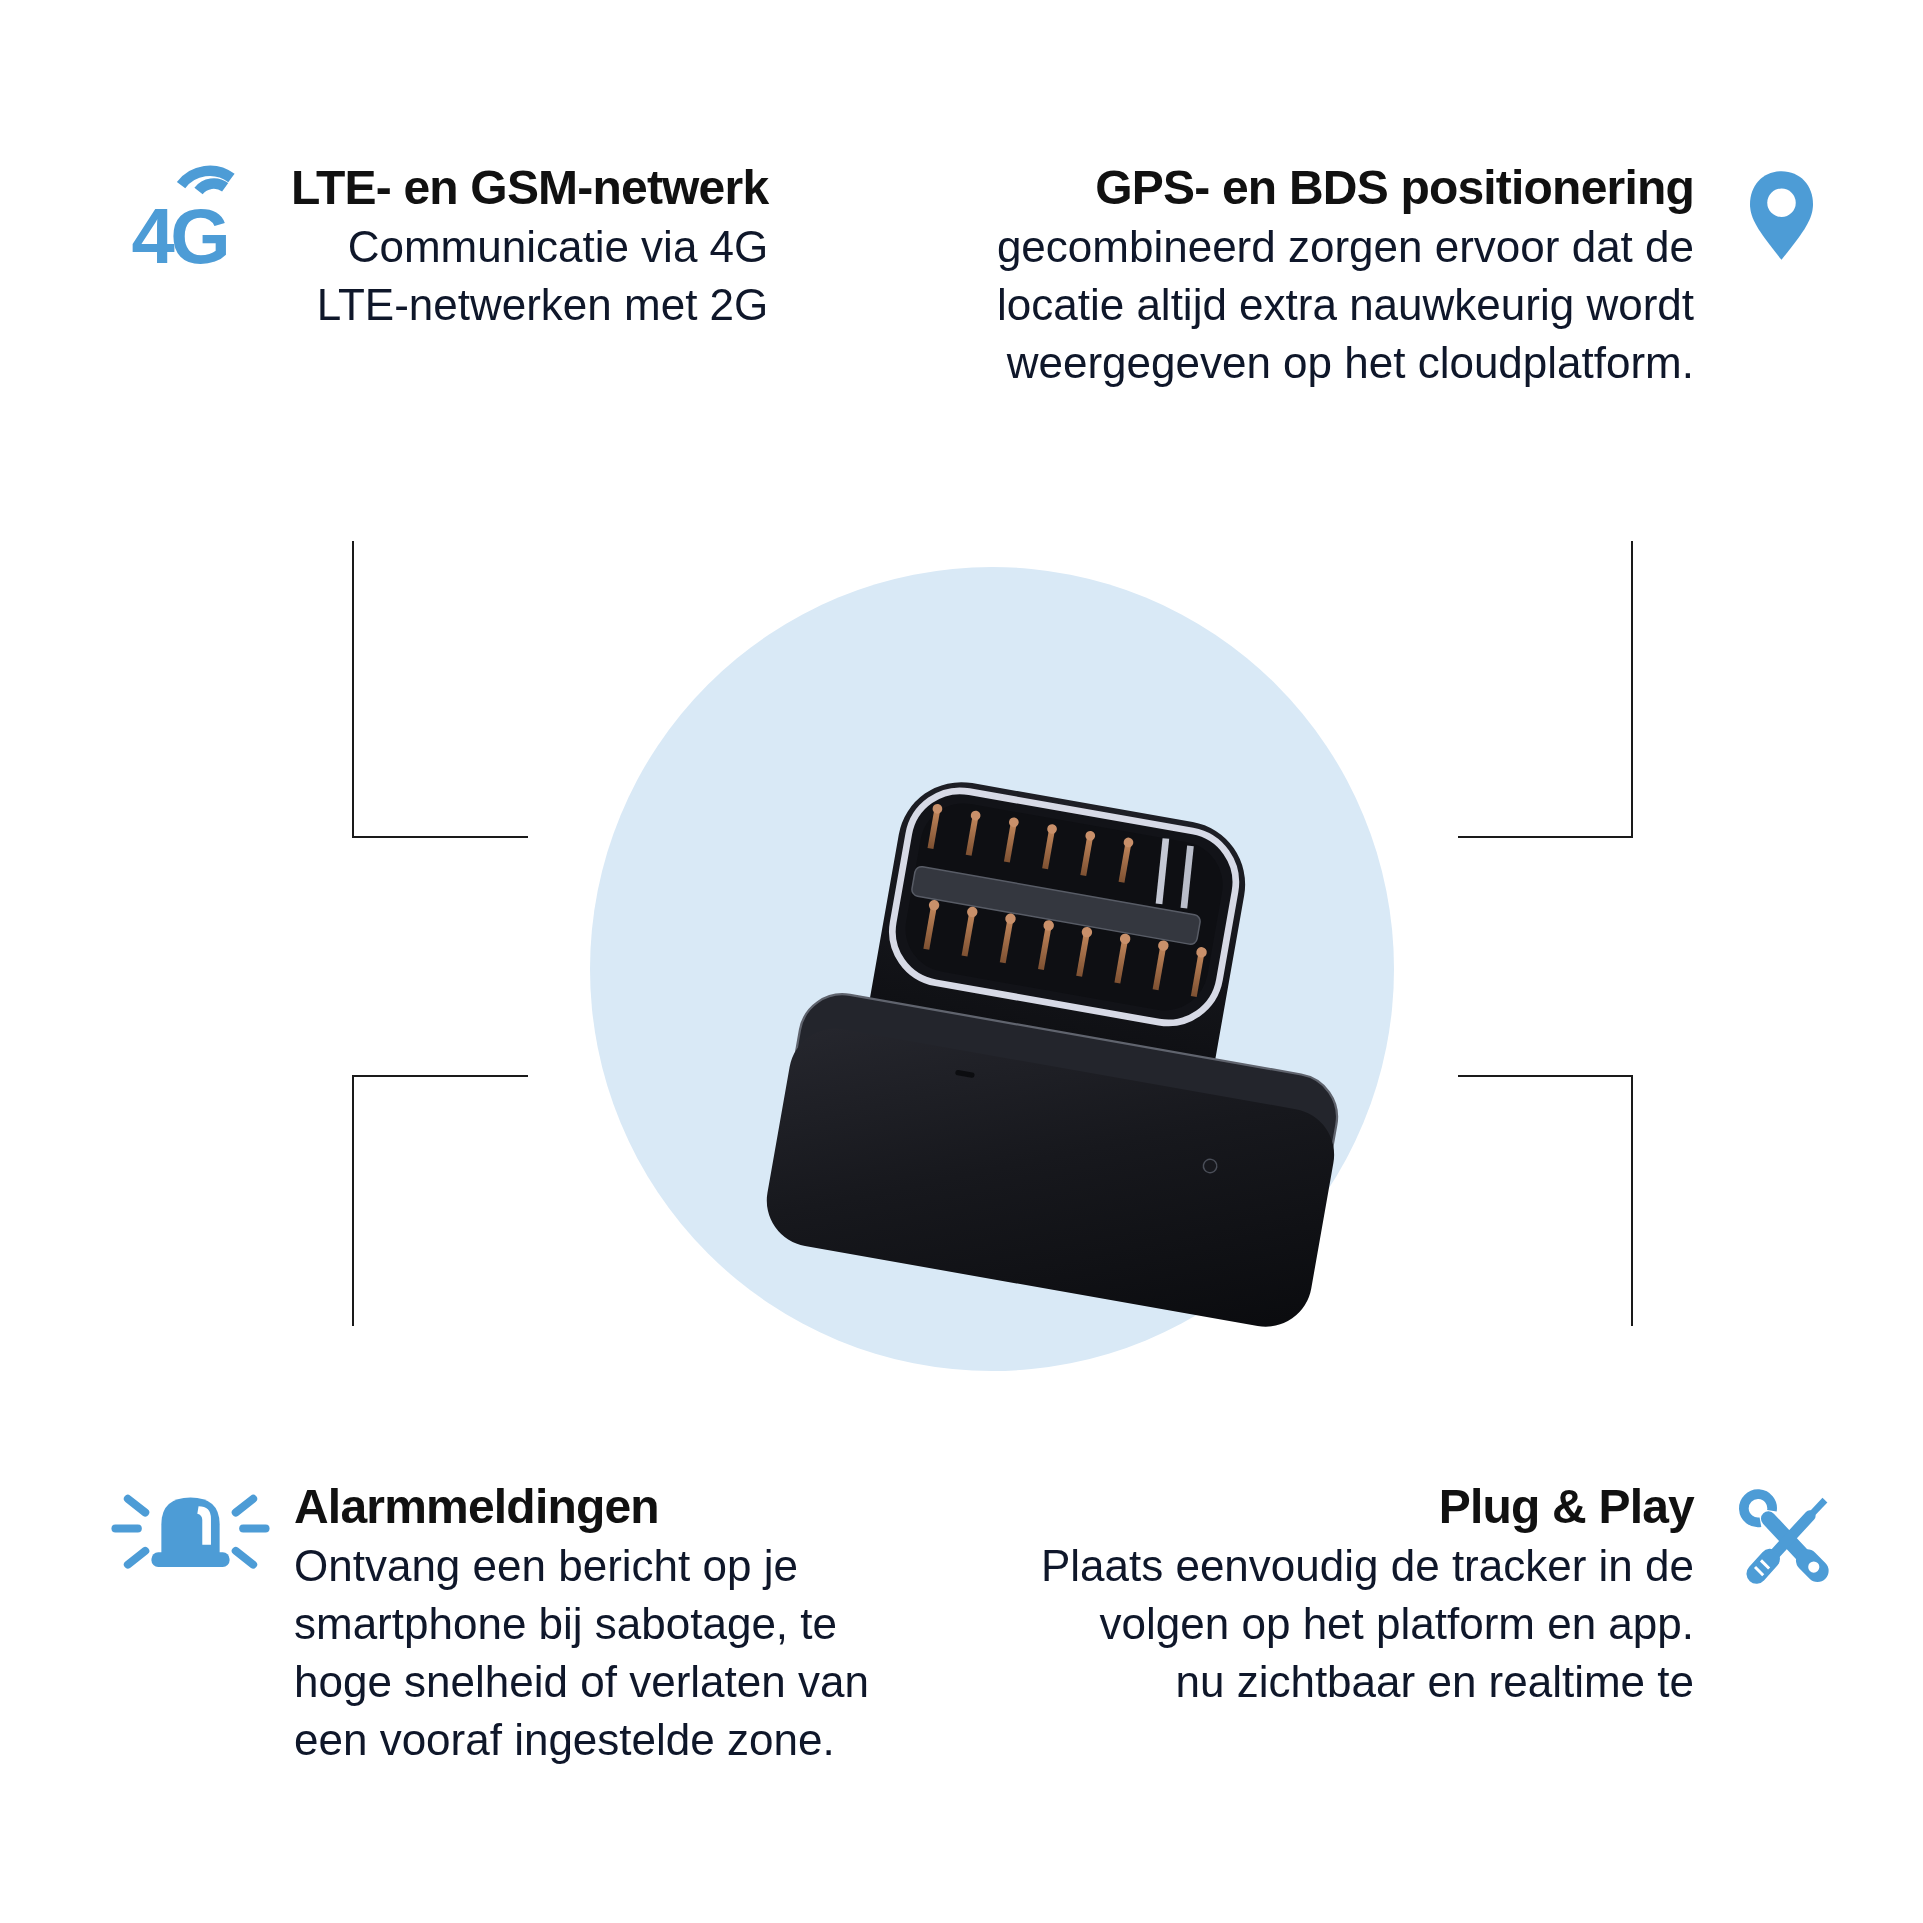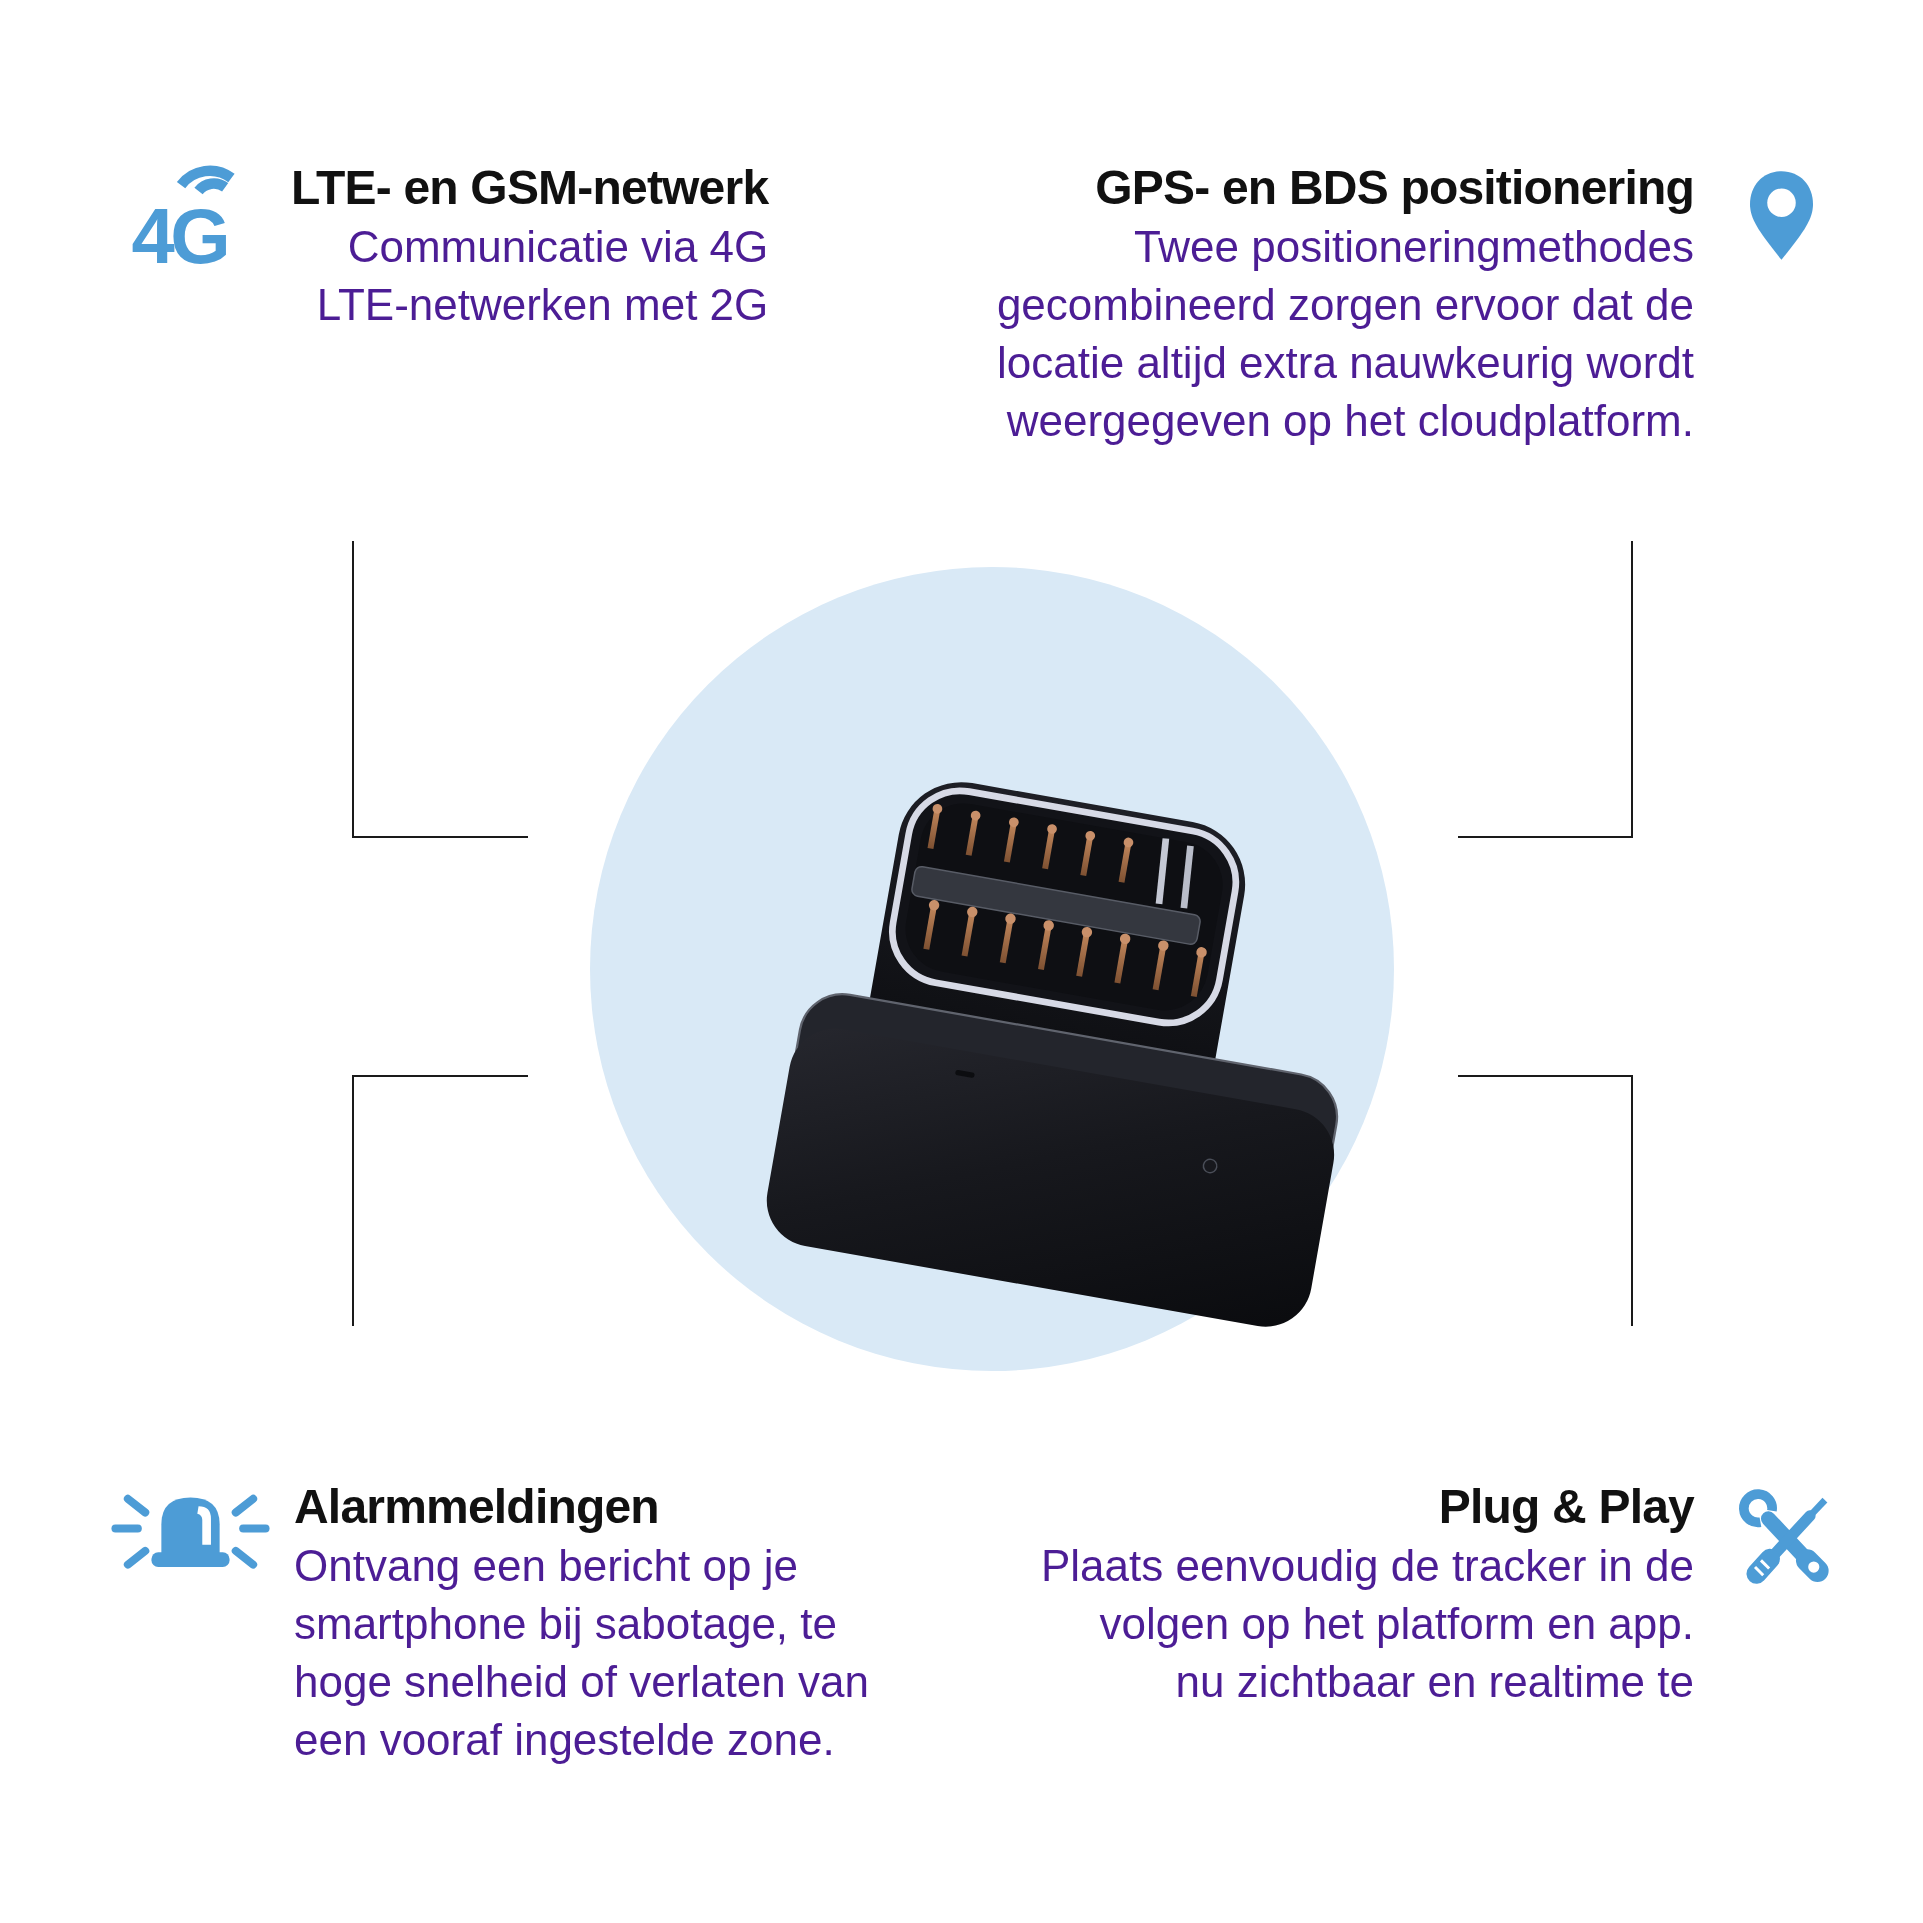--- a/index.html
+++ b/index.html
@@ -11,21 +11,21 @@
     position:absolute;left:558px;top:567px;width:804px;height:804px;
     border-radius:50%;background:#d9e9f6;
   }
   .conn{position:absolute;border:0 solid #1a1a1a;}
   .conn.tl{left:320px;top:541px;width:174px;height:295px;border-left-width:2.3px;border-bottom-width:2.3px;}
   .conn.tr{left:1426px;top:541px;width:173px;height:295px;border-right-width:2.3px;border-bottom-width:2.3px;}
   .conn.bl{left:320px;top:1075px;width:174px;height:249px;border-left-width:2.3px;border-top-width:2.3px;}
   .conn.br{left:1426px;top:1075px;width:173px;height:249px;border-right-width:2.3px;border-top-width:2.3px;}
   .feature{position:absolute;}
   .feature h2{margin:0;font-size:48px;line-height:60px;font-weight:700;color:#111111;letter-spacing:-0.8px;}
-  .feature .line{font-size:44px;line-height:58px;white-space:nowrap;color:#4c1d95;}
+  .feature .line{font-size:44px;line-height:58px;white-space:nowrap;color:#0f172a;}
   .f-tl{left:259px;top:158px;text-align:right;}
   .f-tr{right:262px;top:158px;text-align:right;}
   .f-bl{left:262px;top:1477px;text-align:left;}
   .f-br{right:262px;top:1477px;text-align:right;}
   .icon{position:absolute;}
   svg{display:block;}
 </style>
 </head>
 <body>
 
@@ -156,21 +156,20 @@
   </svg>
 
   <section class="feature f-tl">
     <h2>LTE- en GSM-netwerk</h2>
     <div class="line">Communicatie via 4G</div>
     <div class="line">LTE-netwerken met 2G</div>
   </section>
 
   <section class="feature f-tr">
     <h2>GPS- en BDS positionering</h2>
-    <div class="line">Twee positioneringmethodes</div>
     <div class="line">gecombineerd zorgen ervoor dat de</div>
     <div class="line">locatie altijd extra nauwkeurig wordt</div>
     <div class="line">weergegeven op het cloudplatform.</div>
   </section>
 
   <section class="feature f-bl">
     <h2>Alarmmeldingen</h2>
     <div class="line">Ontvang een bericht op je</div>
     <div class="line">smartphone bij sabotage, te</div>
     <div class="line">hoge snelheid of verlaten van</div>

